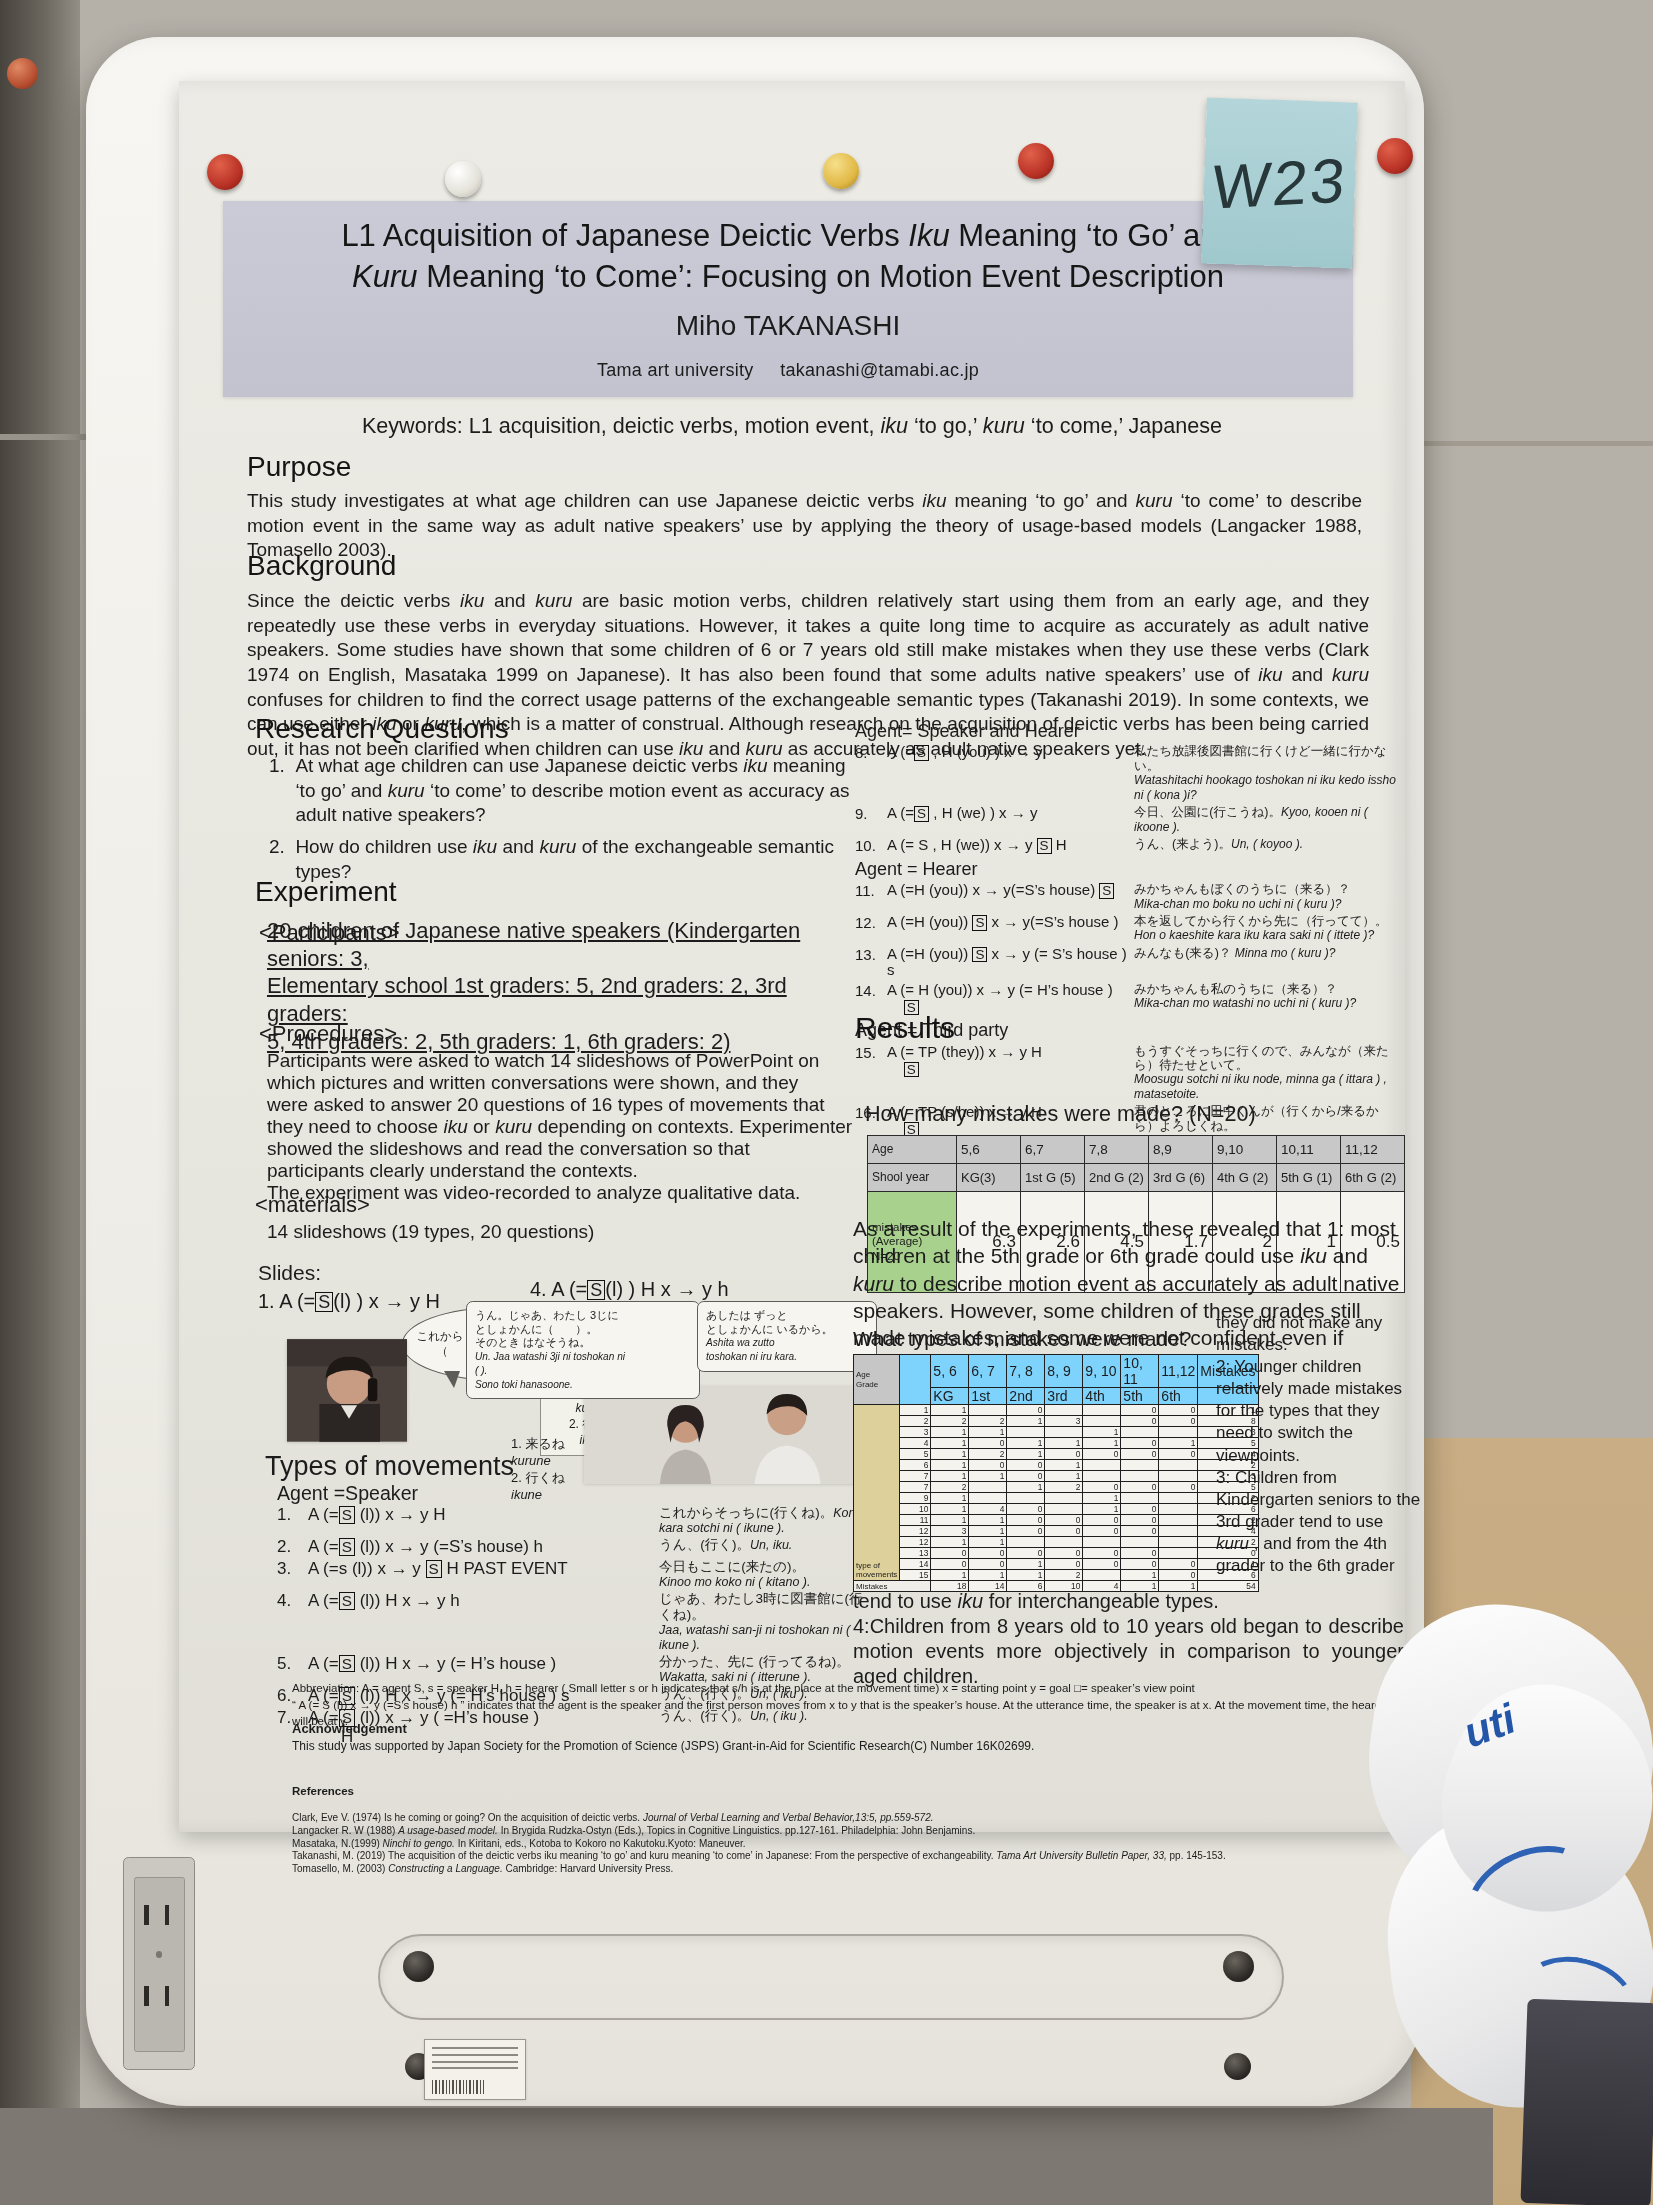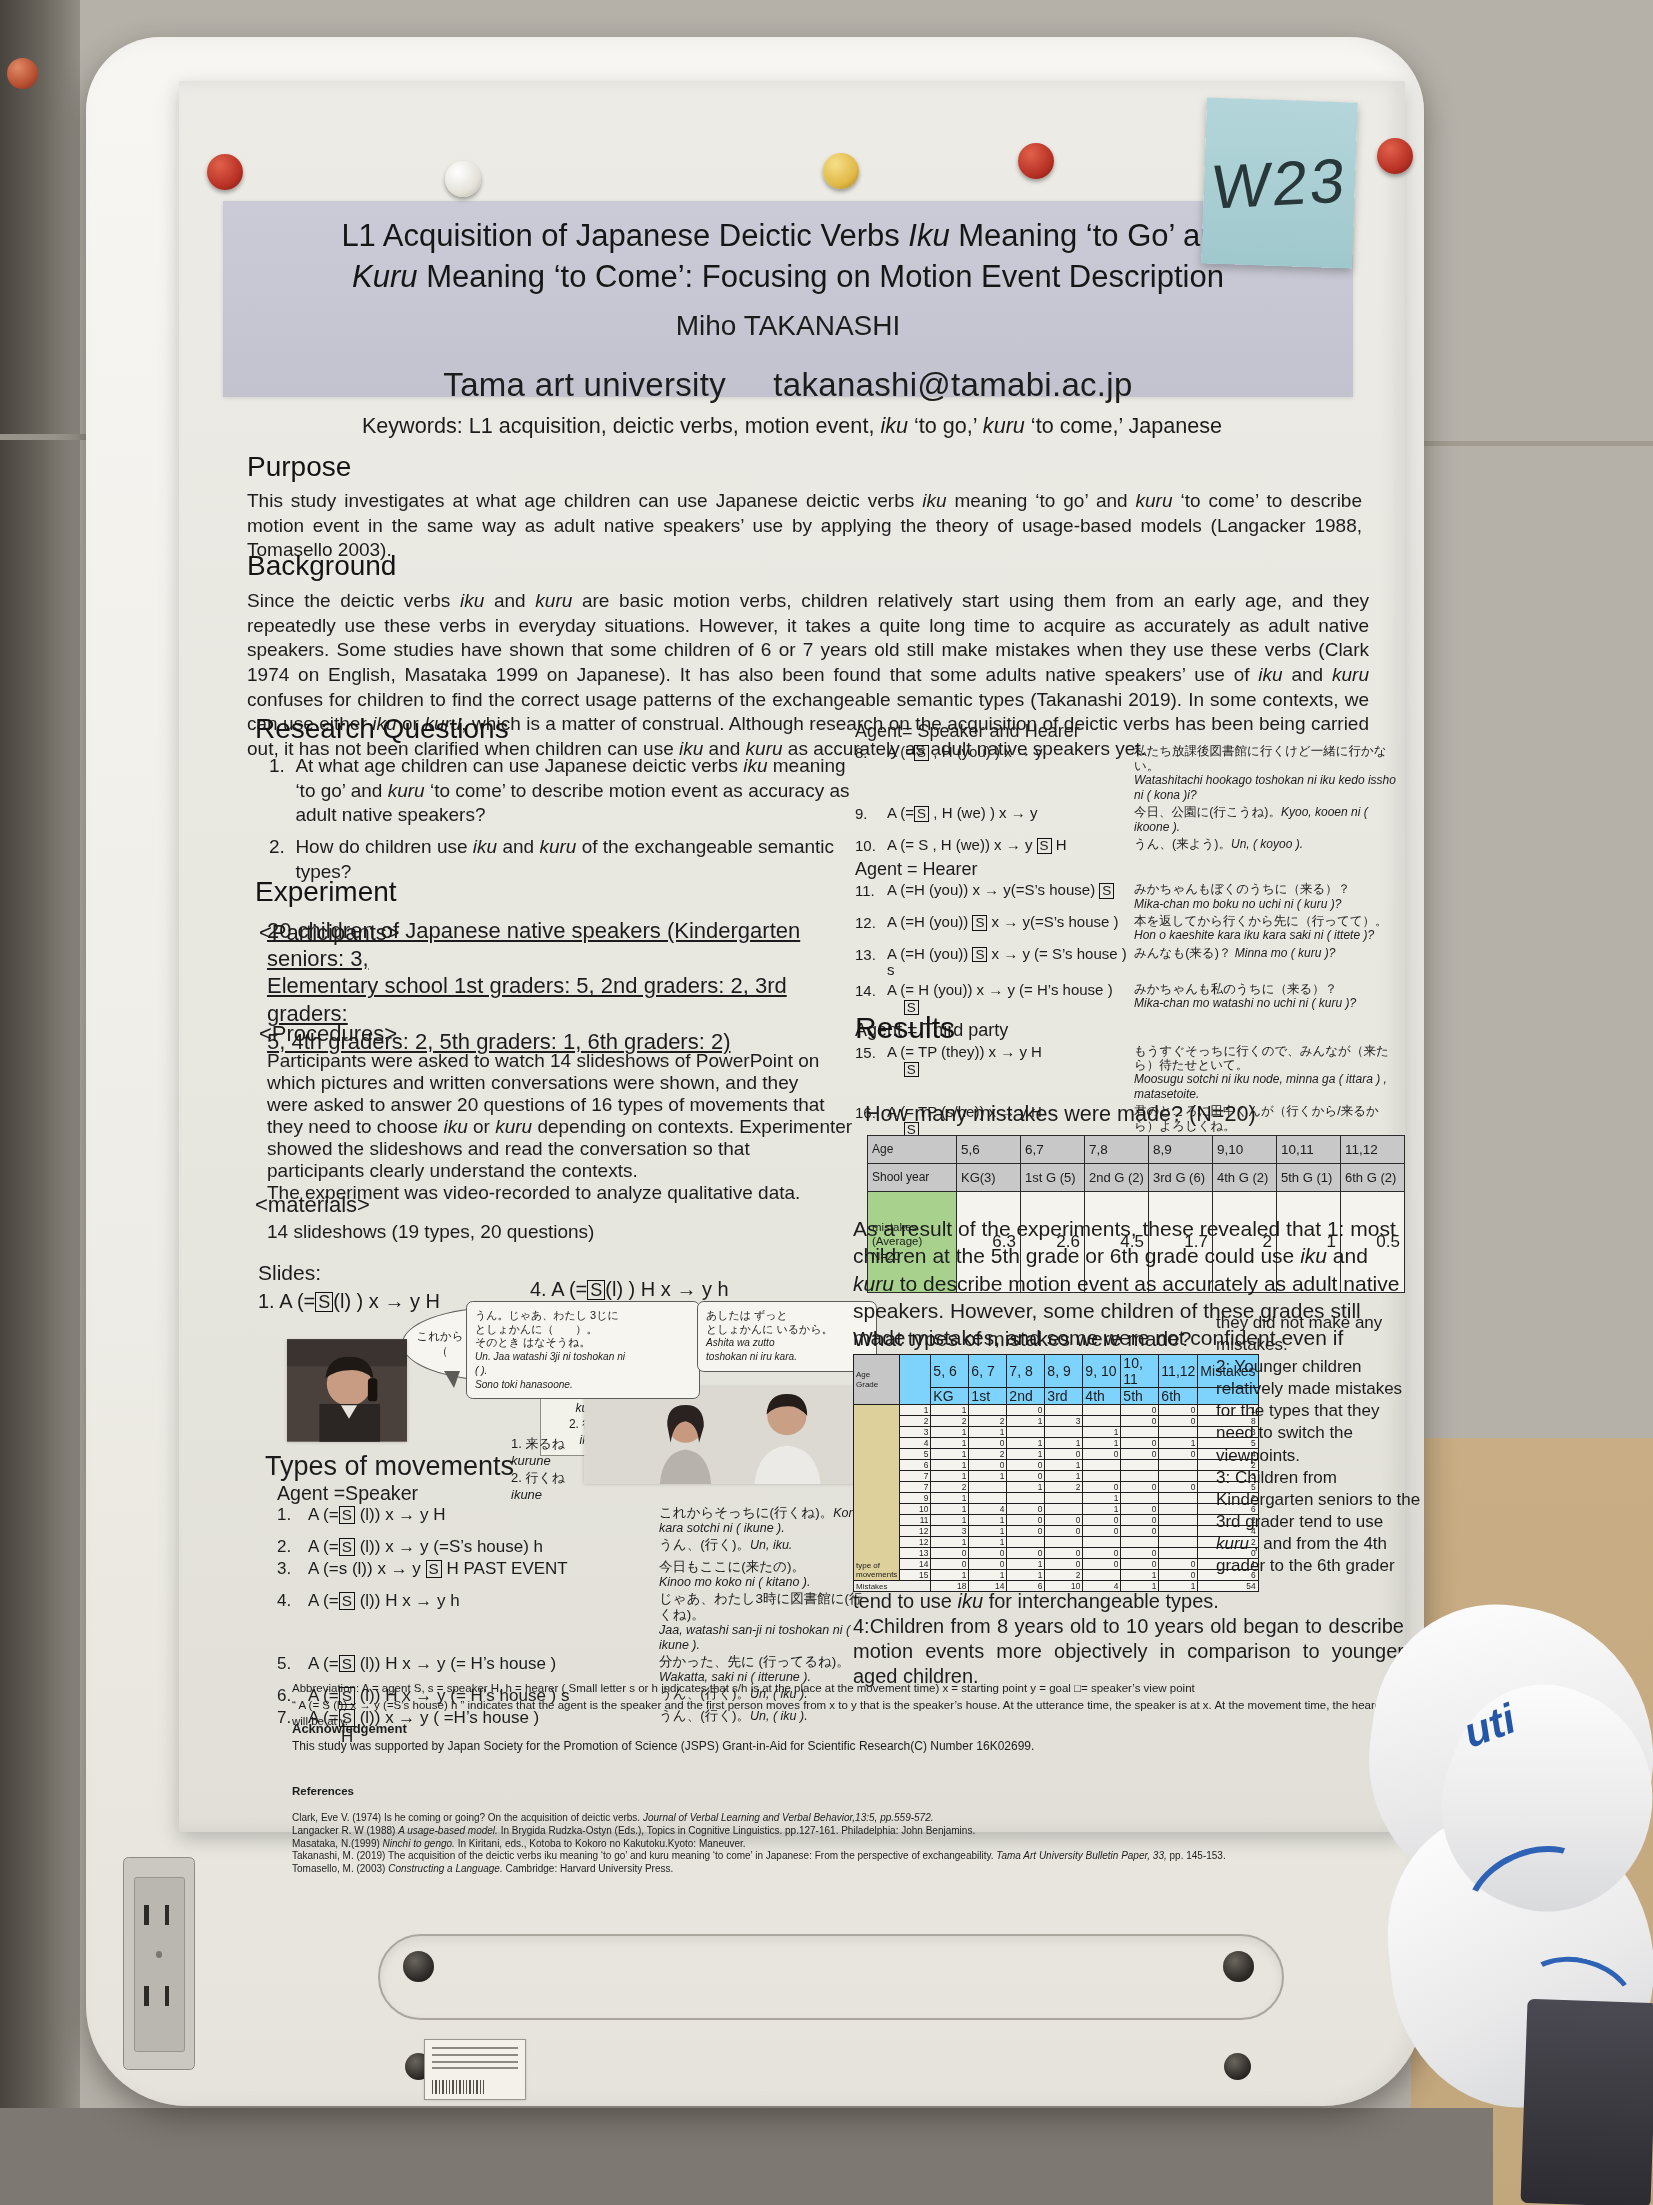--- a/index.html
+++ b/index.html
@@ -38,21 +38,21 @@
   .pin.yellow{background:radial-gradient(circle at 35% 30%,#f6df8a,#e0b845 62%,#a07c1d);}
   .sticky{left:1204px;top:100px;width:151px;height:166px;background:linear-gradient(180deg,#b4d6da,#9fc8cd);
     transform:rotate(2deg);box-shadow:0 4px 8px rgba(0,0,0,.25);display:flex;align-items:center;justify-content:center;}
   .sticky span{font-size:62px;color:#27373a;transform:rotate(-5deg) skewX(-8deg);letter-spacing:2.7px;}
   
   .titlebar{left:44px;top:120px;width:1130px;height:196px;background:linear-gradient(180deg,#cbcbd7,#c3c3cf);
     text-align:center;box-shadow:0 1.4px 4px rgba(0,0,0,.12);}
   .t-line{font-size:31px;line-height:1.32;color:#161616;}
   .titlebar .pad{padding-top:15px;}
   .author{font-size:28px;margin-top:12px;}
-  .affil{font-size:33px;margin-top:24px;letter-spacing:0.3px;}
+  .affil{font-size:18px;margin-top:18px;letter-spacing:0.3px;}
   .keywords{left:0;top:332px;width:1226px;text-align:center;font-size:21.6px;}
   .h1{font-size:28px;color:#141414;}
   .h2{font-size:22px;}
   .body{font-size:19px;line-height:1.3;text-align:justify;}
   .pre{white-space:pre-line;}
   ol.rq{margin:0;padding-left:31px;font-size:19px;line-height:1.3;}
   ol.rq li{margin-bottom:6.8px;padding-left:5.4px;}
   .boxS{display:inline-block;border:1.4px solid #111;padding:0 2px;line-height:1.02;font-size:.9em;font-style:normal;}
   
   .notation{font-size:20px;}

